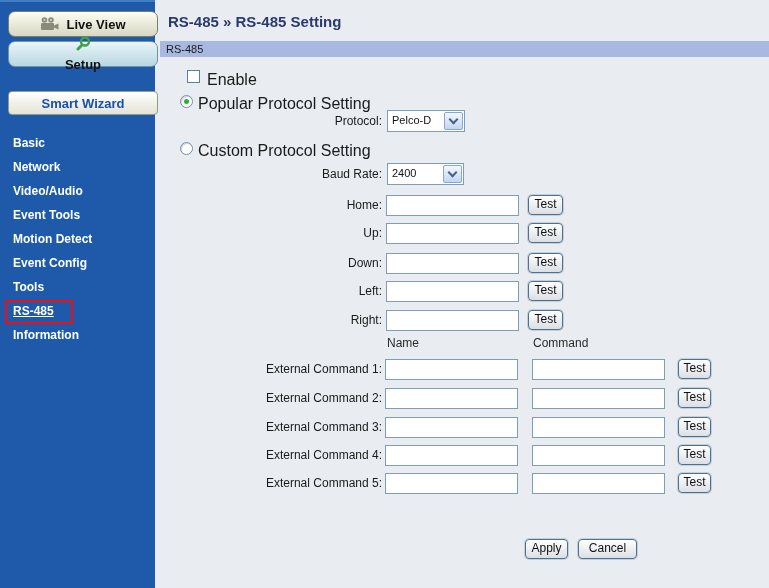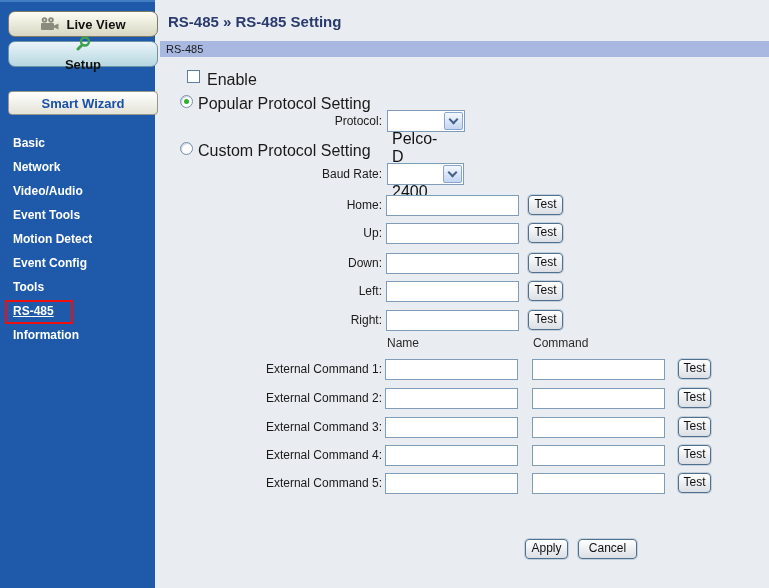--- a/index.html
+++ b/index.html
@@ -25,21 +25,21 @@
   
   .content { position:absolute; left:155px; top:0; width:614px; height:588px; }
   .page-title { position:absolute; left:13px; top:13px; font-size:15px; font-weight:bold; color:#2b3a6e; }
   .section-bar { position:absolute; left:5px; right:0; top:41px; height:16px; background:#a9b8e1; font-size:11px; line-height:16px; padding-left:6px; color:#1c1c1c; }
   .lbl { position:absolute; font-size:16px; color:#1a1a1a; white-space:nowrap; }
   .form-label { position:absolute; left:40px; width:187px; text-align:right; font-size:12px; color:#1a1a1a; white-space:nowrap; }
   .checkbox { position:absolute; left:32px; top:70px; width:13px; height:13px; box-sizing:border-box; background:#fff; border:1px solid #5f7f9e; cursor:pointer; }
   .radio { position:absolute; left:25px; width:13px; height:13px; box-sizing:border-box; border-radius:50%; background:#fff; border:1px solid #768ea8; box-shadow:inset 1px 1px 1px #c8d4de; cursor:pointer; }
   .radio .dot { display:block; width:5px; height:5px; border-radius:50%; background:#2fae2f; margin:3px 0 0 3px; }
   .xp-select { position:absolute; left:232px; height:22px; box-sizing:border-box; border:1px solid #7f9db9; background:#fff; display:flex; align-items:stretch; cursor:pointer; }
-  .xp-select .val { flex:1; font-size:16px; color:#111; padding:19px 2px 0 4px; }
+  .xp-select .val { flex:1; font-size:11px; color:#111; padding:3px 2px 0 4px; }
   .xp-select .arrow-btn { width:17px; margin:1px; border:1px solid #87a6d4; border-radius:2px; background:linear-gradient(#f4f8fe,#c3d5f1); display:flex; align-items:center; justify-content:center; }
   .chev { width:5px; height:5px; border-right:2px solid #44618c; border-bottom:2px solid #44618c; transform:rotate(45deg); margin-top:-3px; }
   .text-input { position:absolute; box-sizing:border-box; width:133px; height:21px; border:1px solid #7f9db9; background:#fff; font-size:12px; padding:1px 3px; font-family:"Liberation Sans",sans-serif; }
   .xp-btn { position:absolute; box-sizing:border-box; height:20px; border:1px solid #50708f; border-radius:4px; background:linear-gradient(#ffffff,#dbdfe4); box-shadow:inset 0 1px 0 #fff, 0 0 0 1px #c3cfdb; font-size:12px; color:#111; text-align:center; line-height:17px; cursor:pointer; font-family:"Liberation Sans",sans-serif; }
   .col-header { position:absolute; top:336px; font-size:12px; color:#2a2a2a; }
   svg { display:block; }
 </style>
 </head>
 <body>
 

